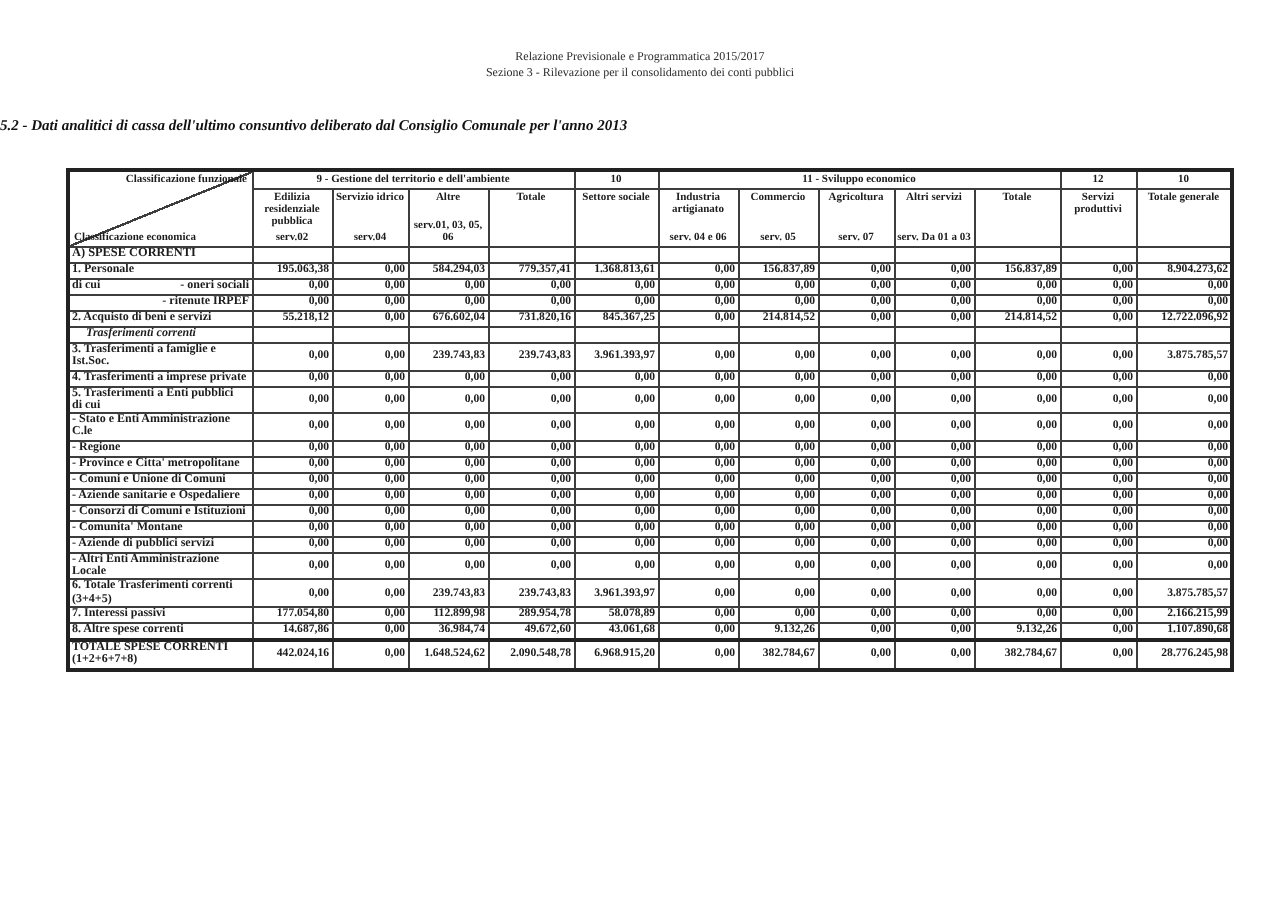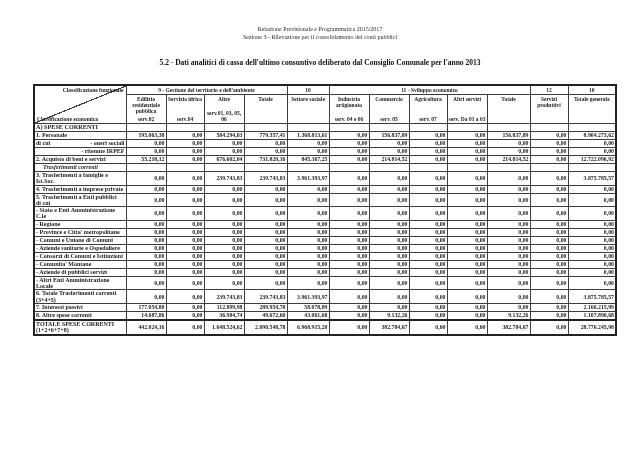--- a/index.html
+++ b/index.html
@@ -1,19 +1,19 @@
 <!DOCTYPE html>
 <html><head>
 <meta charset="utf-8">
 <style>
   html,body{margin:0;padding:0;width:640px;height:452px;background:#ffffff;overflow:hidden;}
   body{font-family:"Liberation Serif","DejaVu Serif",serif;color:#1c1c1c;}
   .page{width:640px;height:452px;position:relative;}
   .doc-header{padding-top:26px;text-align:center;font-size:6px;line-height:1.25;color:#2b2b2b;}
-  .doc-title{text-align:center;font-size:7.5px;font-weight:bold;margin-top:17px;margin-bottom:17px;color:#111;}
+  .doc-title{font-size:7.5px;font-weight:bold;margin-top:17px;margin-bottom:17px;color:#111;font-style:italic;}
   table.budget{border-collapse:collapse;margin-left:33px;table-layout:fixed;border:2px solid #222;}
   table.budget th,table.budget td{border:1px solid #3d3d3d;padding:0 1px;font-weight:bold;overflow:hidden;}
   
   thead th{font-size:5.5px;text-align:center;vertical-align:middle;line-height:1.1;}
   tr.group-row th{height:8px;}
   tr.colhead-row th{height:26px;padding:1px;}
   .colhead{display:flex;flex-direction:column;justify-content:space-between;height:100%;}
   .colhead .sub{min-height:6px;}
   th.corner{position:relative;vertical-align:top;padding:0;
     background:linear-gradient(to bottom right,transparent calc(50% - 0.6px),#3d3d3d calc(50% - 0.6px),#3d3d3d calc(50% + 0.6px),transparent calc(50% + 0.6px));}

